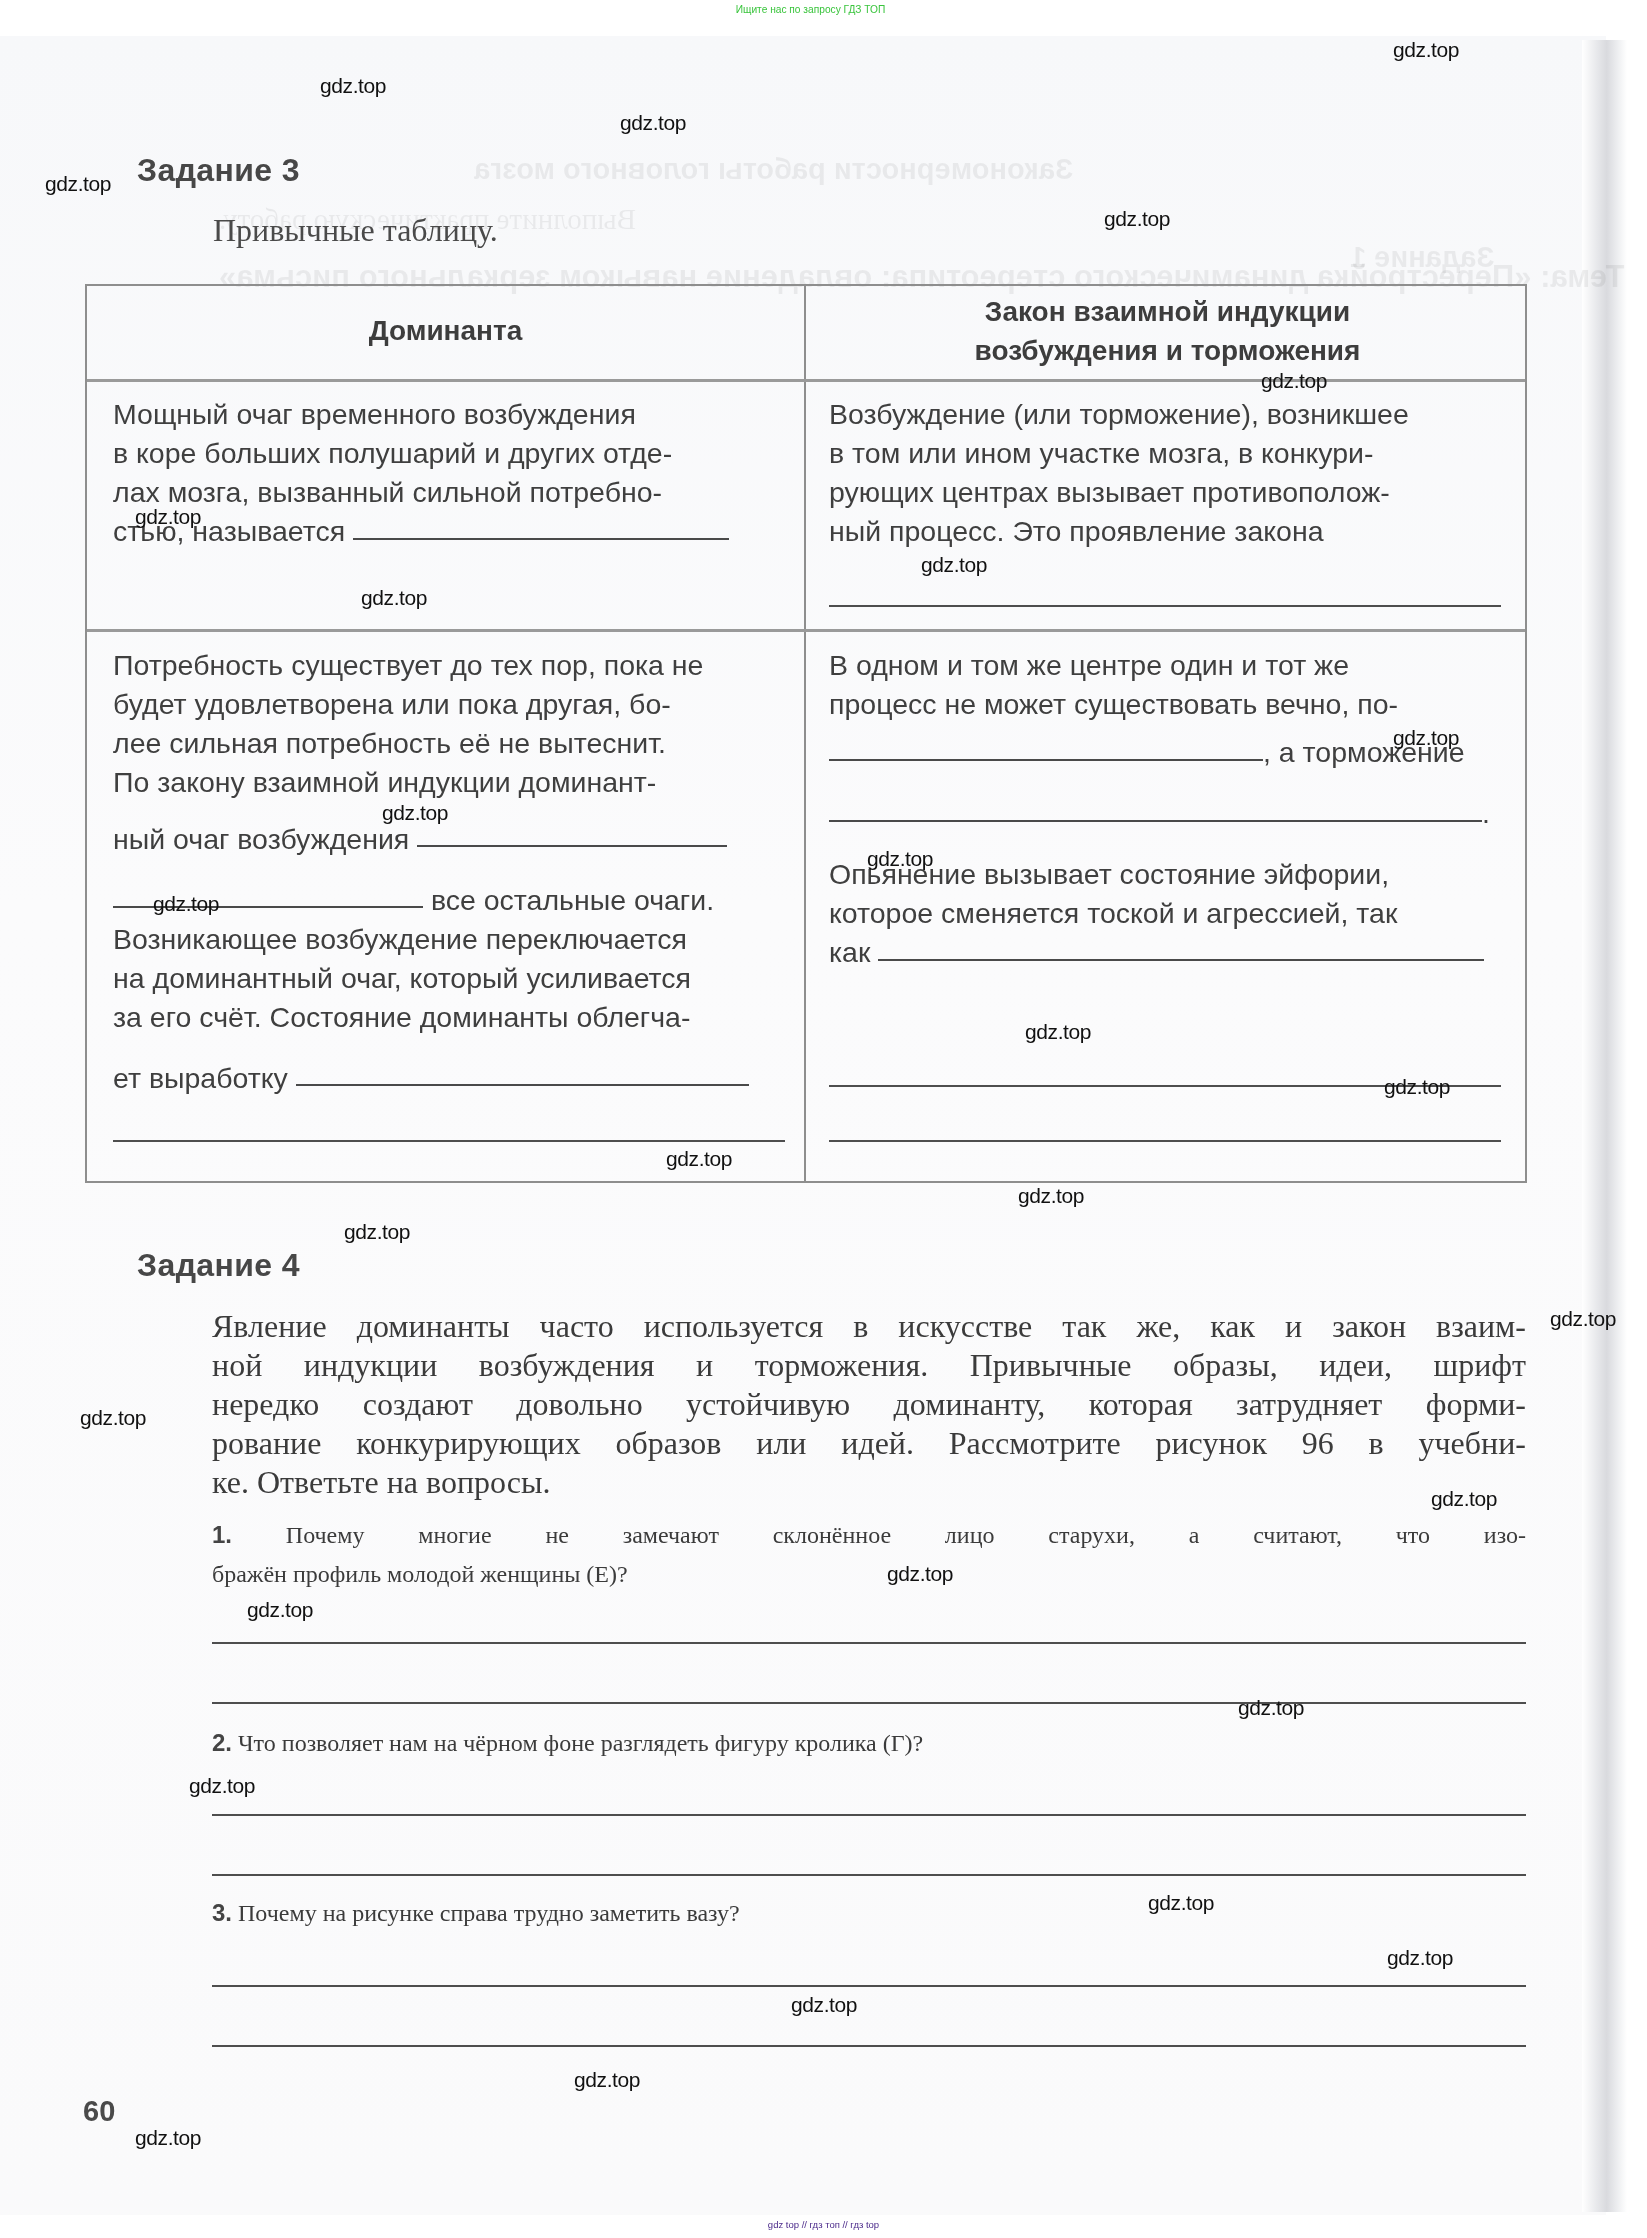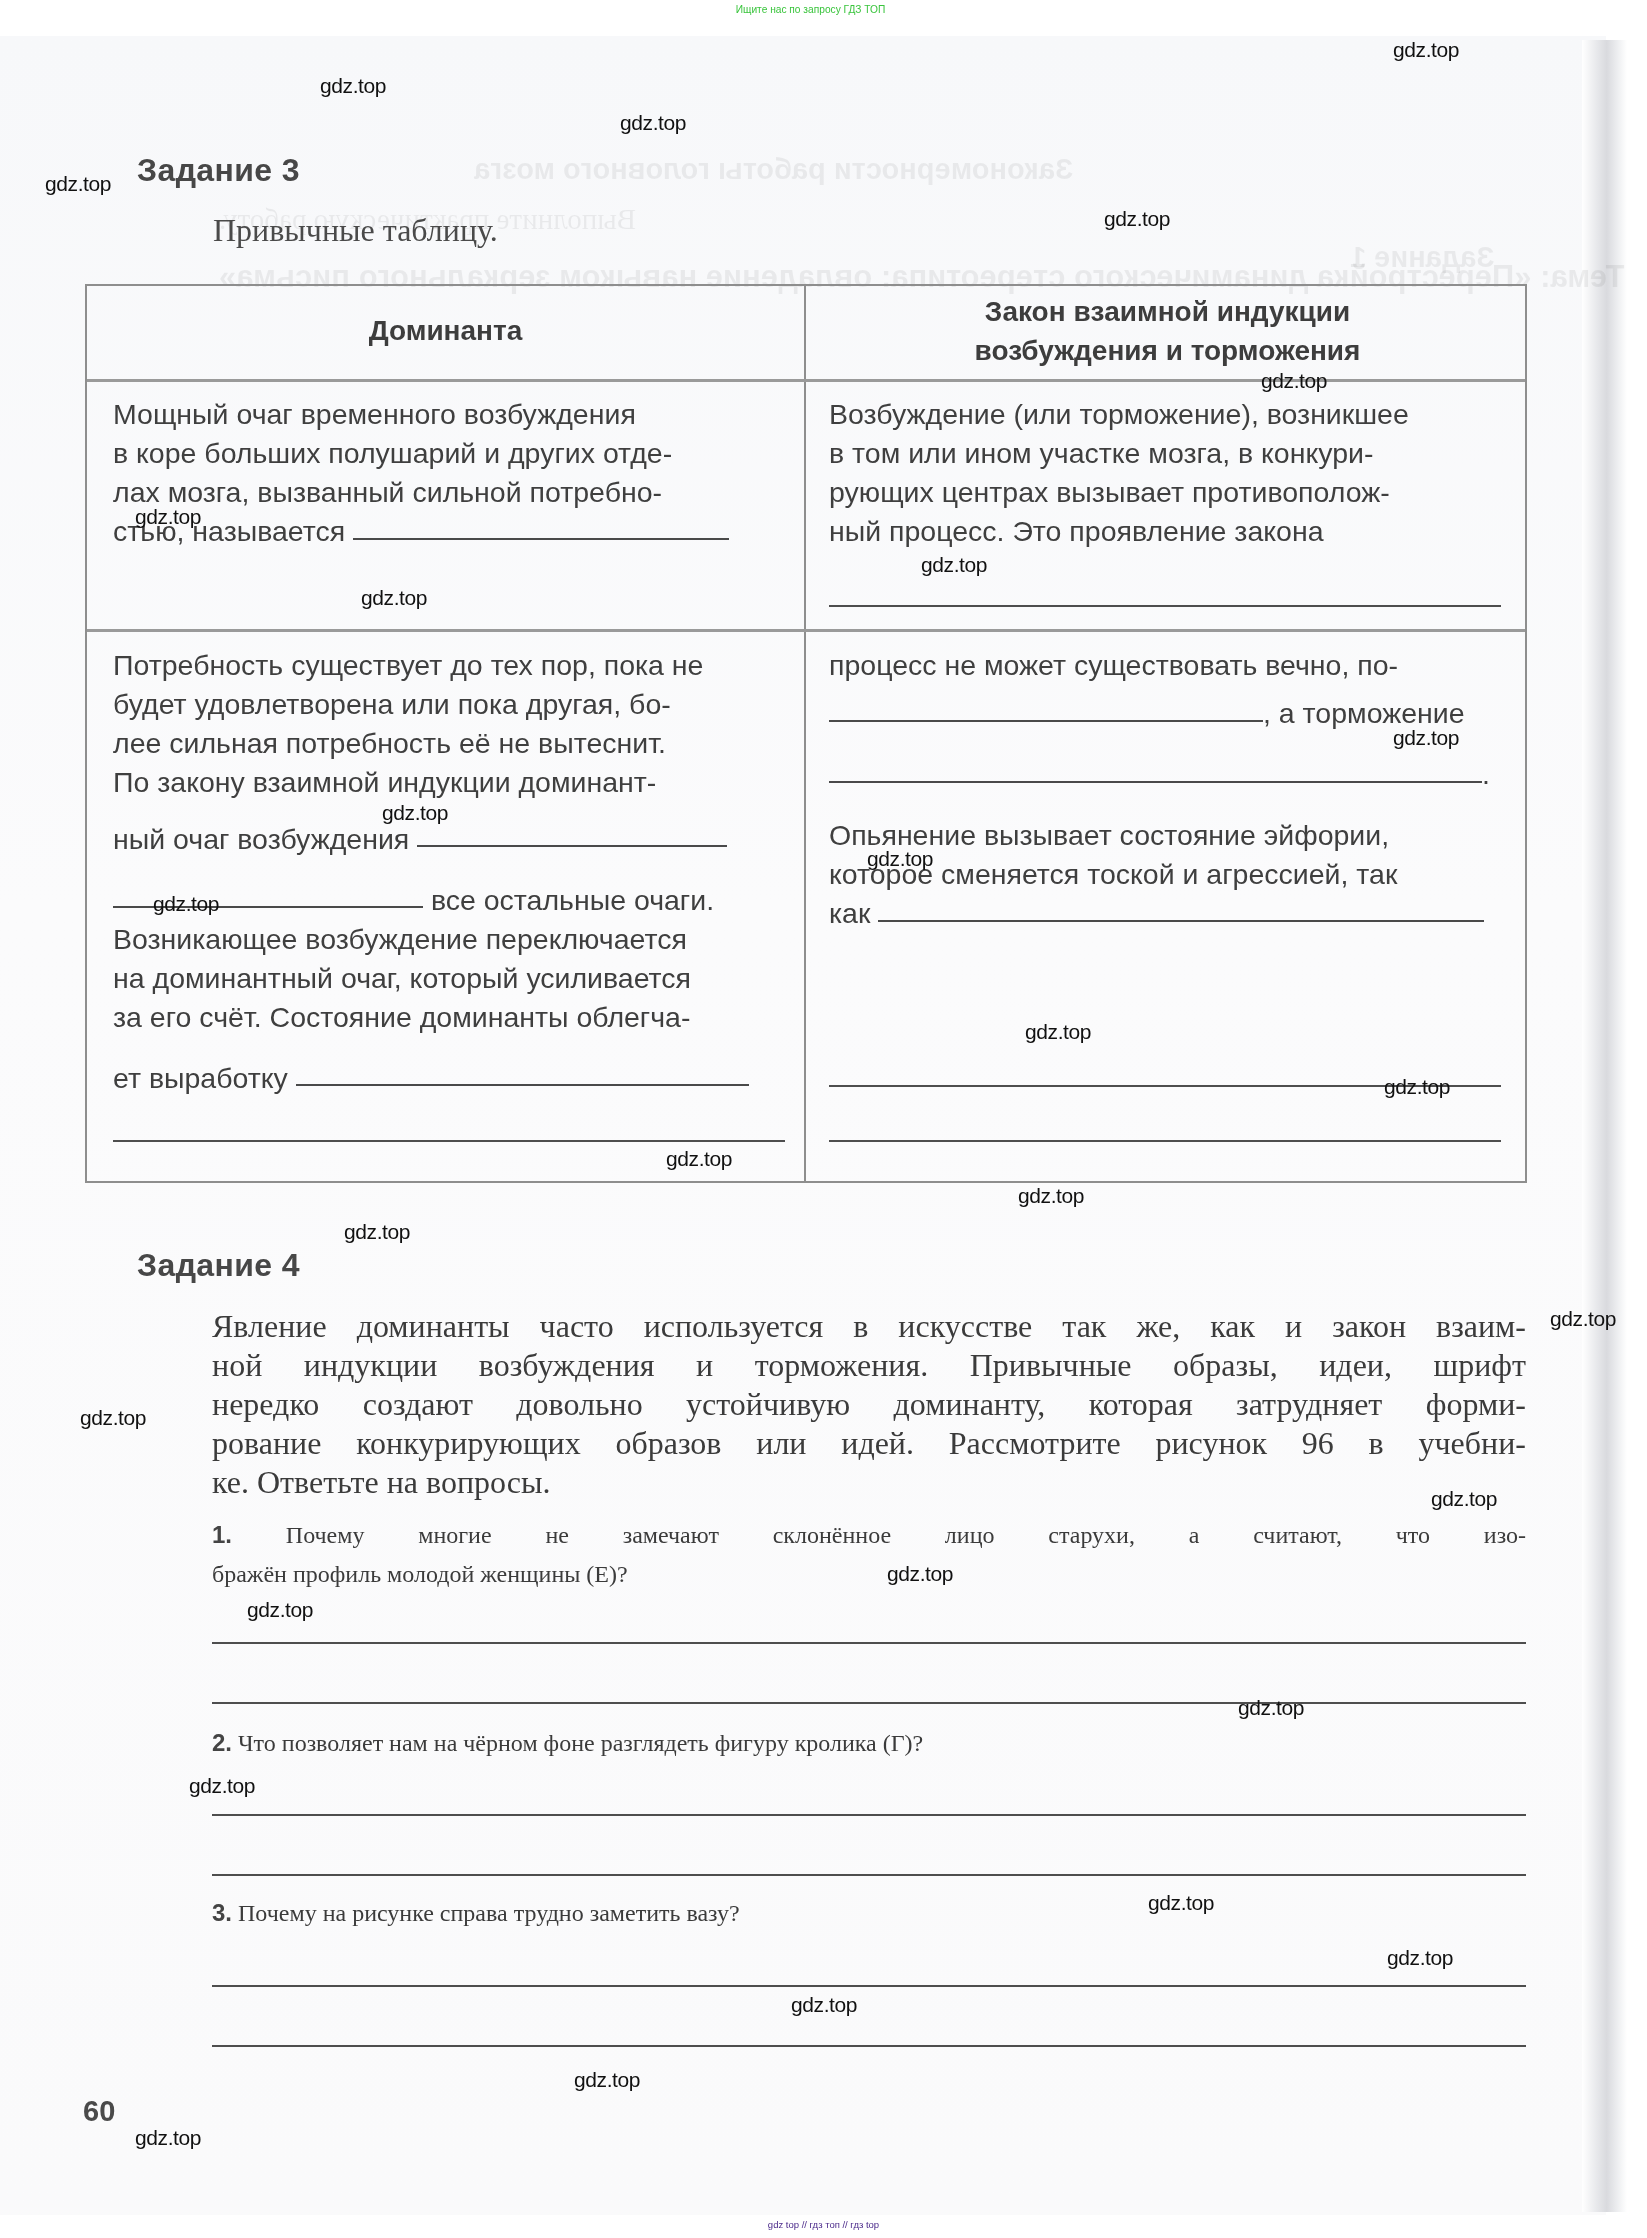--- a/index.html
+++ b/index.html
@@ -134,20 +134,21 @@
     <span class="ln" style="margin-top:17.5px;"><span>ный очаг возбуждения</span> <span class="blank" style="width:310px;"></span></span>
     <span class="ln" style="margin-top:22px;"><span class="blank" style="width:310px;"></span> <span>все остальные очаги.</span></span>
     <span class="ln">Возникающее возбуждение переключается</span>
     <span class="ln">на доминантный очаг, который усиливается</span>
     <span class="ln">за его счёт. Состояние доминанты облегча-</span>
     <span class="ln" style="margin-top:22px;"><span>ет выработку</span> <span class="blank" style="width:453px;"></span></span>
   </div>
   <div class="rule" style="left:26px; width:672px; top:854px;"></div>
 
   <div class="cell" style="left:742px; top:360px; width:679px;">
+    <span class="ln">В одном и том же центре один и тот же</span>
     <span class="ln">процесс не может существовать вечно, по-</span>
     <span class="ln" style="margin-top:9px;"><span class="blank" style="width:434px;"></span><span>, а торможение</span></span>
     <span class="ln" style="margin-top:22px;"><span class="blank" style="width:653px;"></span><span>.</span></span>
     <span class="ln" style="margin-top:22px;">Опьянение вызывает состояние эйфории,</span>
     <span class="ln">которое сменяется тоской и агрессией, так</span>
     <span class="ln"><span>как</span> <span class="blank" style="width:606px;"></span></span>
   </div>
   <div class="rule" style="left:742px; width:672px; top:799px;"></div>
   <div class="rule" style="left:742px; width:672px; top:854px;"></div>
 </div>

